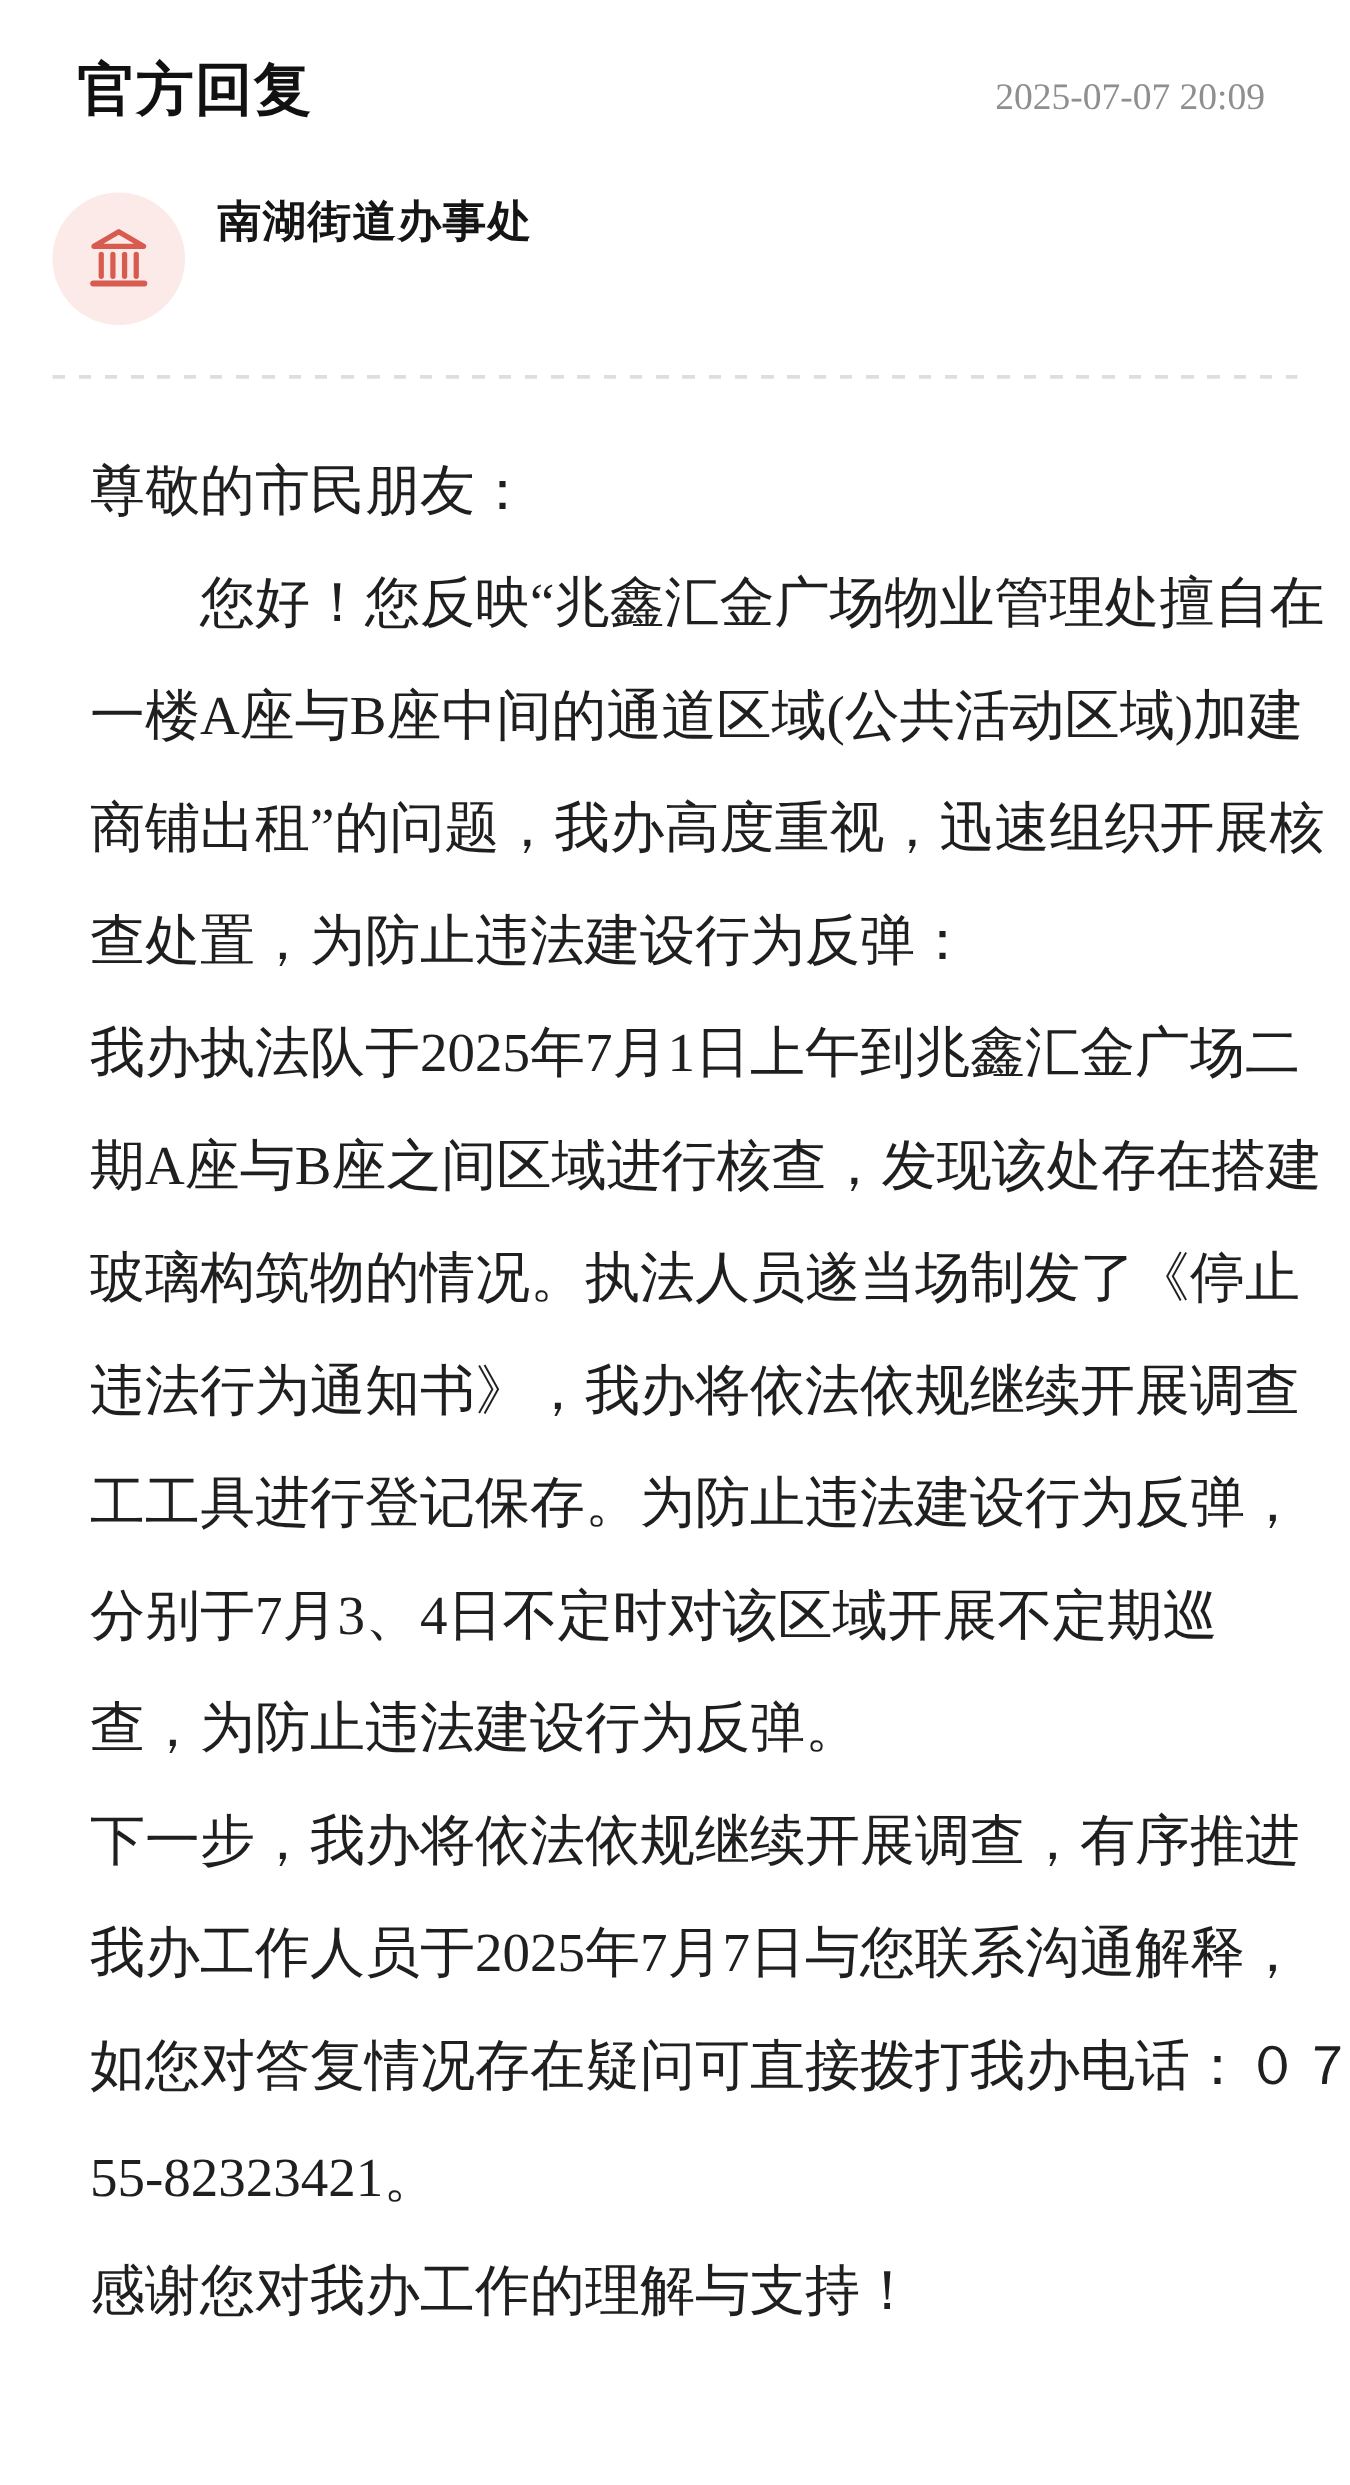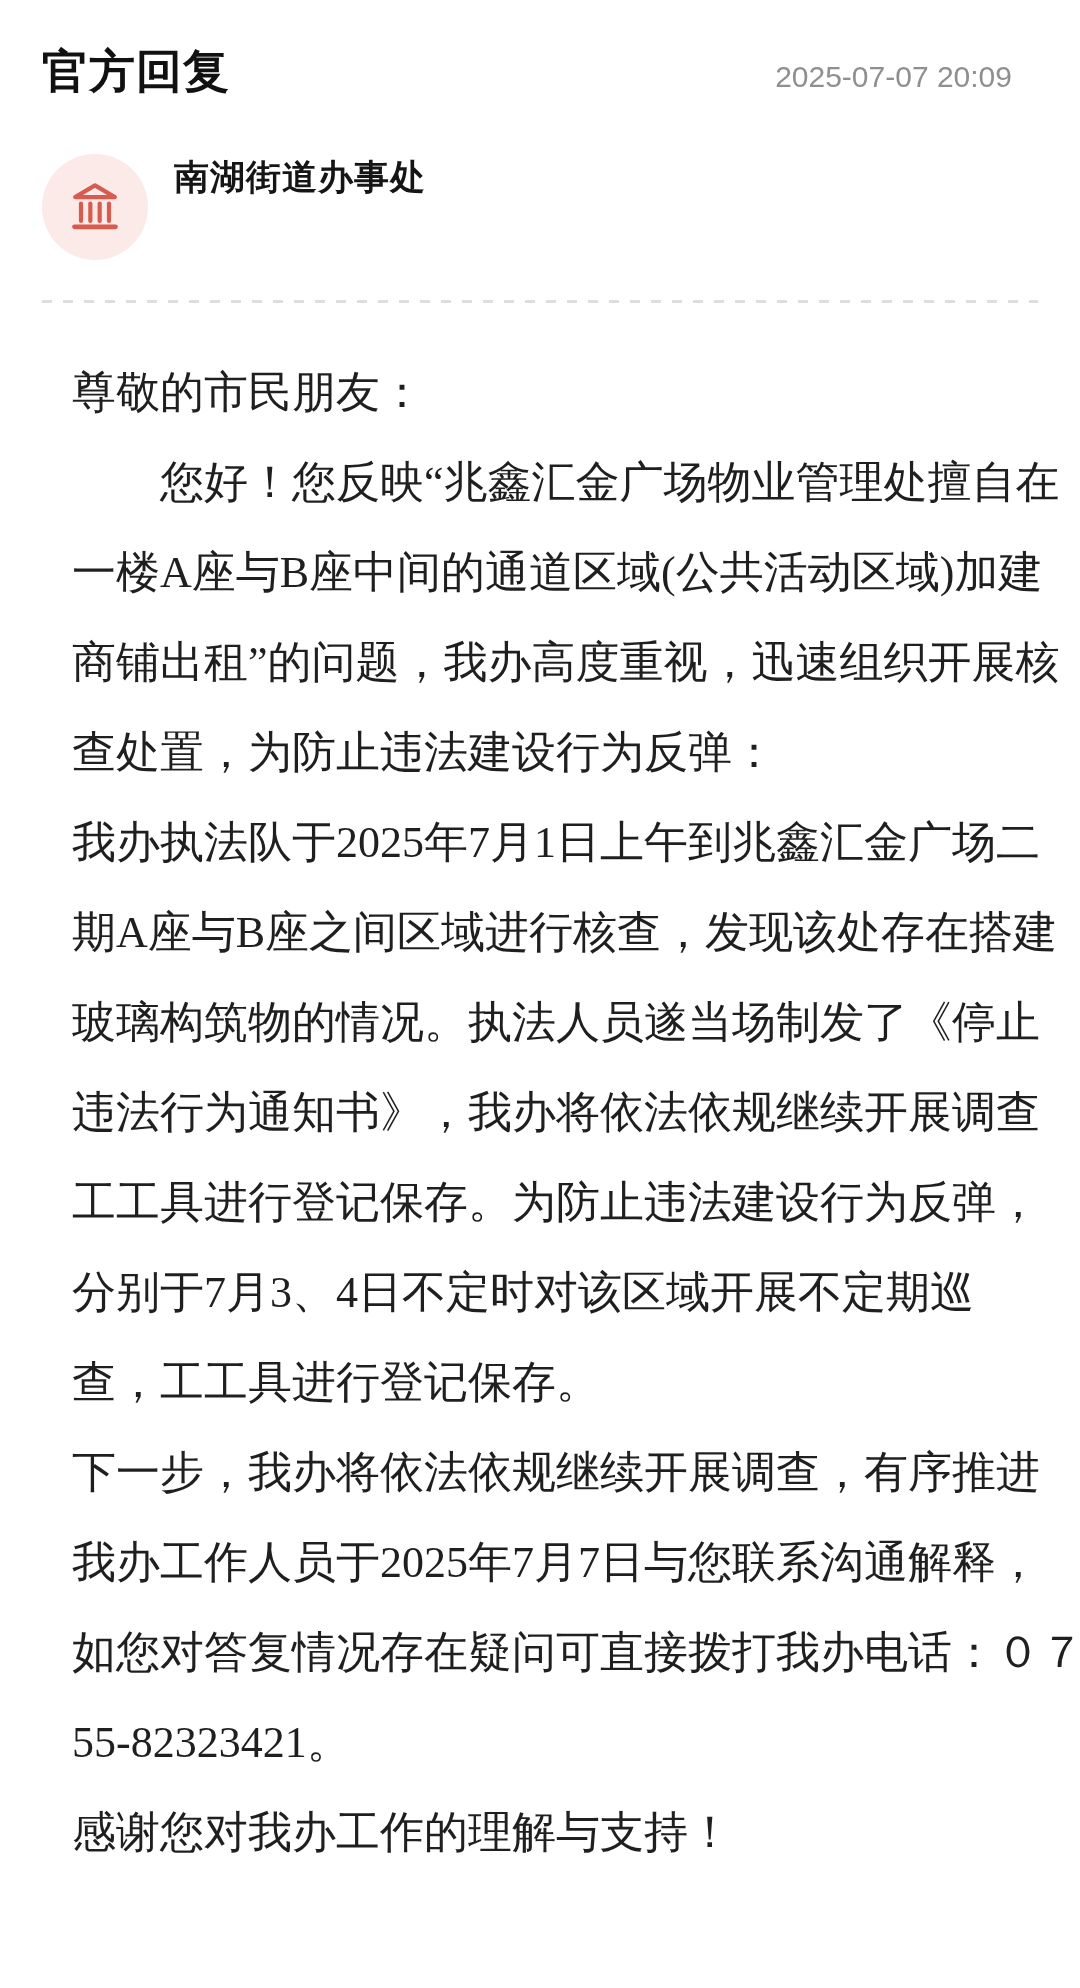--- a/index.html
+++ b/index.html
@@ -20,23 +20,24 @@
     font-family:"Liberation Serif","DejaVu Serif",serif;
     color:var(--text-dark);
   }
   .header-row{
     display:flex;justify-content:space-between;align-items:baseline;
   }
   .page-title{
     font-family:"Liberation Sans","DejaVu Sans",sans-serif;
     font-weight:700;font-size:46px;line-height:54px;color:#111;
     letter-spacing:1px;
+    margin-left:20px;
   }
   .timestamp{
-    font-family:Liberation Sans, sans-serif;
+    font-family:Liberation Serif, serif;
     font-size:30px;color:var(--timestamp-gray);
     padding-right:26px;
   }
   .agency-row{
     margin-top:56px;
     display:flex;gap:26px;
   }
   .agency-avatar{
     width:106px;height:106px;border-radius:50%;
     background:var(--icon-bg);
@@ -112,21 +113,21 @@
       <div class="body-line">期A座与B座之间区域进行核查，发现该处存在搭建</div>
 
       <div class="body-line">玻璃构筑物的情况。执法人员遂当场制发了《停止</div>
 
       <div class="body-line">违法行为通知书》，我办将依法依规继续开展调查</div>
 
       <div class="body-line">工工具进行登记保存。为防止违法建设行为反弹，</div>
 
       <div class="body-line">分别于7月3、4日不定时对该区域开展不定期巡</div>
 
-      <div class="body-line">查，工工具进行登记保存。</div>
+      <div class="body-line">查，为防止违法建设行为反弹。</div>
 
       <div class="body-line">下一步，我办将依法依规继续开展调查，有序推进</div>
 
 
       <div class="body-line">我办工作人员于2025年7月7日与您联系沟通解释，</div>
 
       <div class="body-line">如您对答复情况存在疑问可直接拨打我办电话：０７</div>
 
       <div class="body-line">55-82323421。</div>
 

